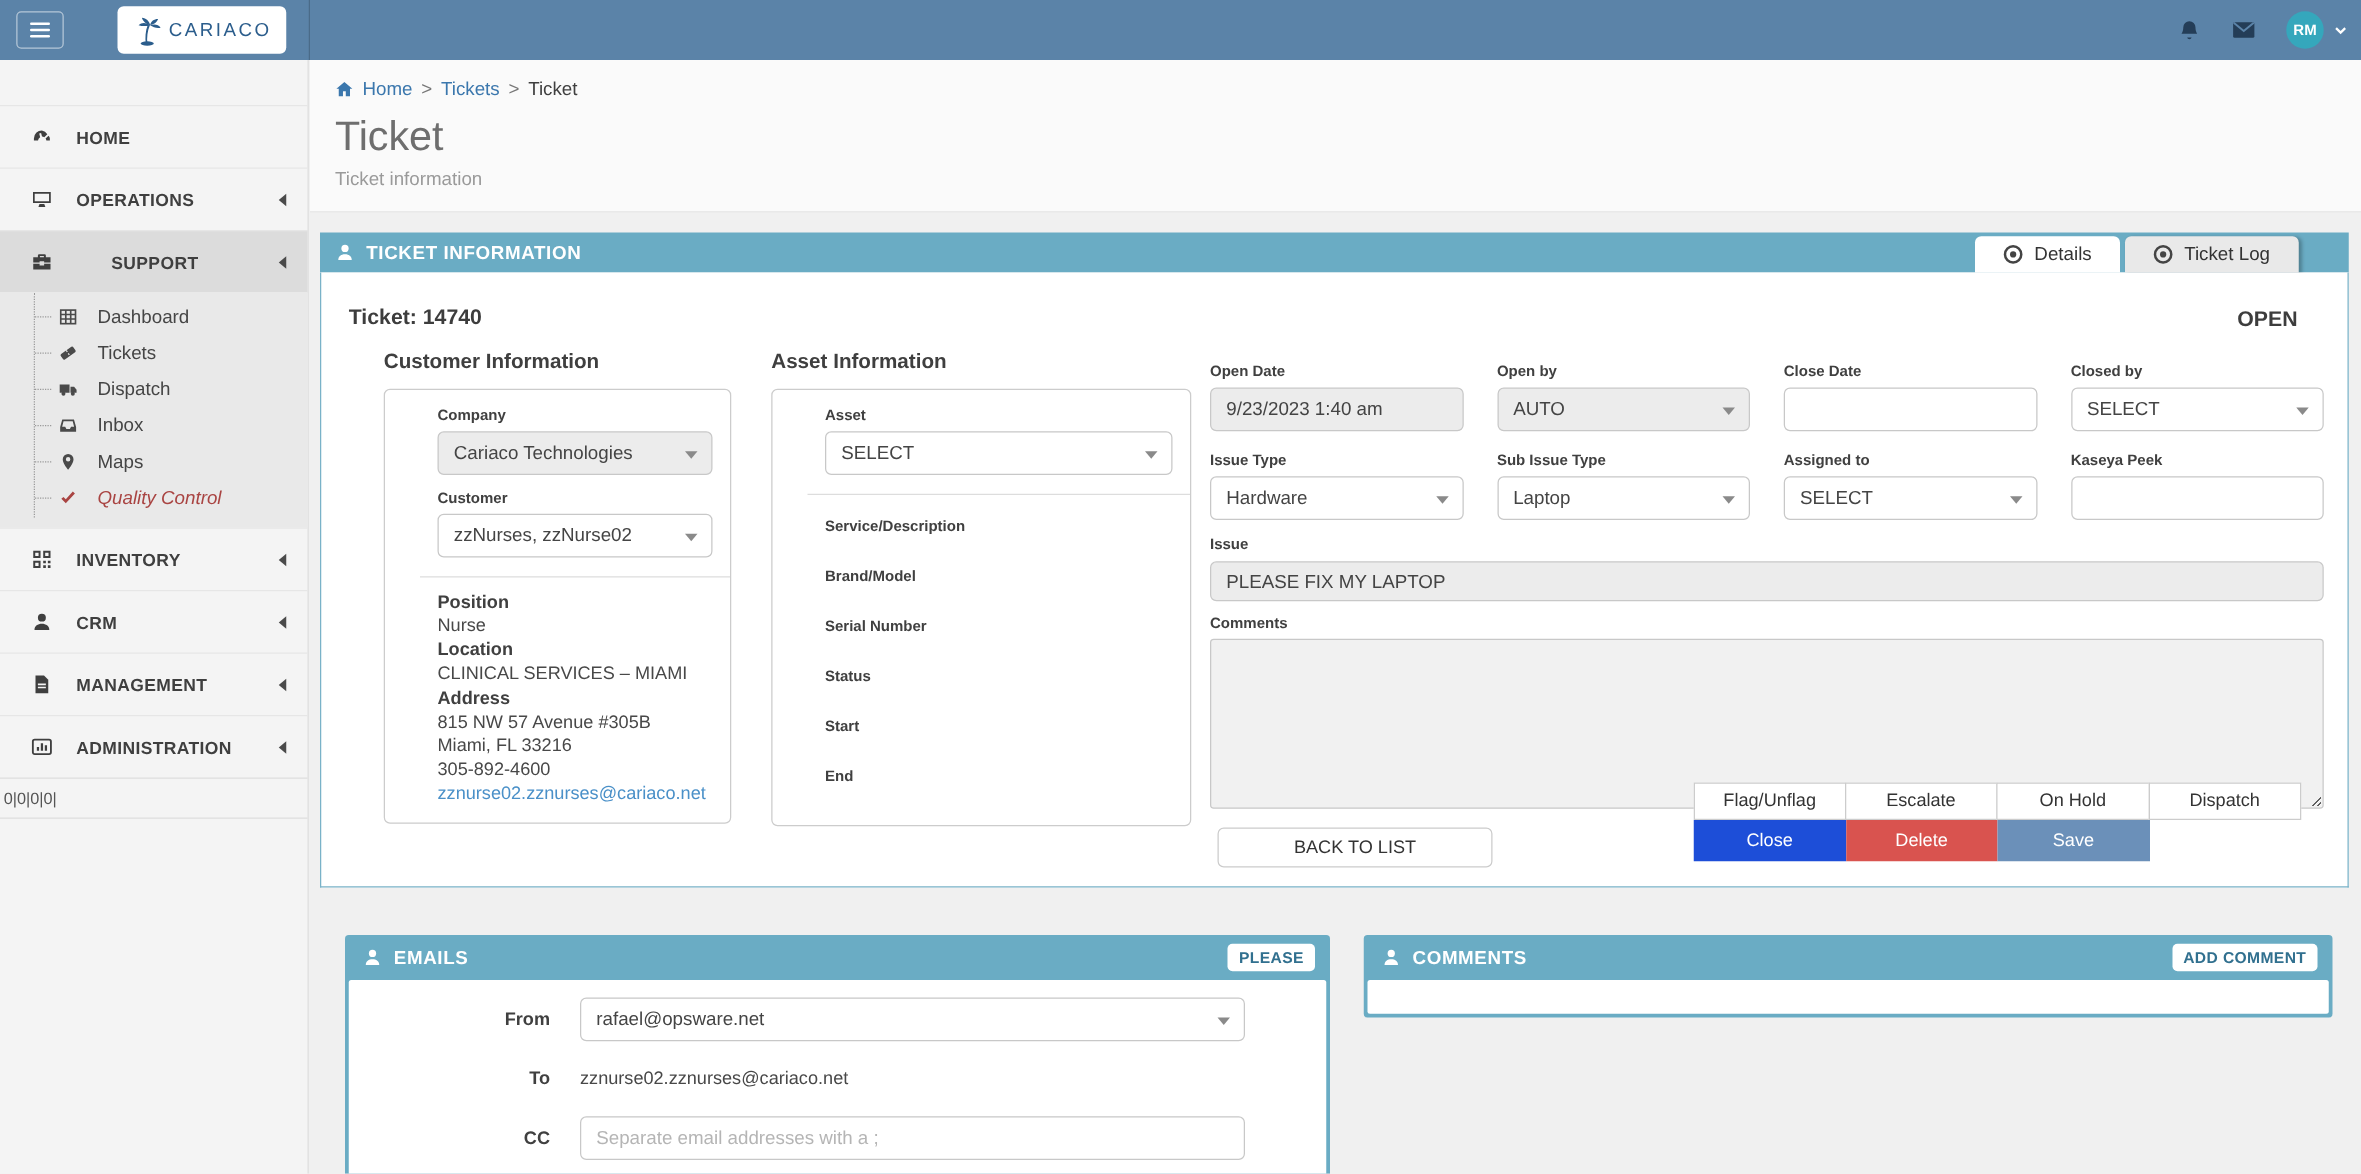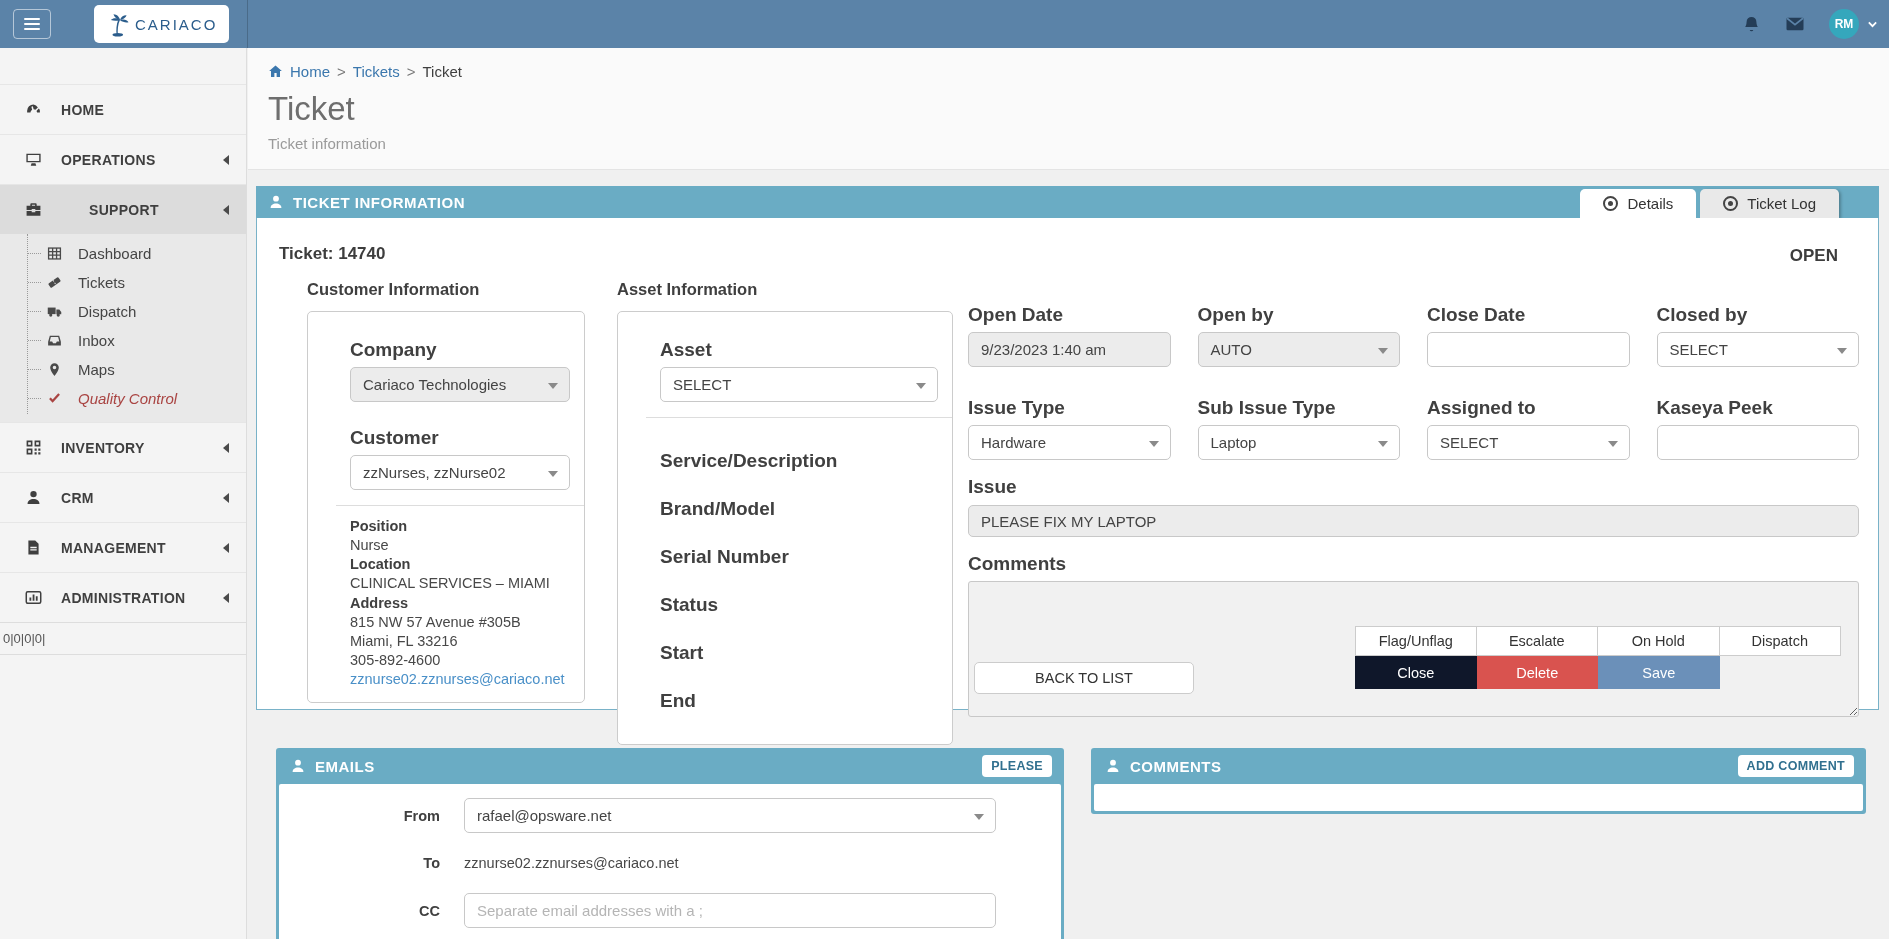--- a/index.html
+++ b/index.html
@@ -57,21 +57,21 @@
   .tab.inactive { background:#e9e9e9; margin-left:4px; box-shadow:2px 1px 3px rgba(0,0,0,.25); }
   .dot-circle { width:15px; height:15px; border:2px solid #444; border-radius:50%; position:relative; flex:0 0 auto; }
   .dot-circle::after { content:""; position:absolute; left:3px; top:3px; width:5px; height:5px; background:#444; border-radius:50%; }
   .panel-body { background:#fff; border:1px solid #79b2c8; border-top:none; height:492px; position:relative; }
 
   .ticket-number { position:absolute; left:22px; top:26px; font-size:17px; font-weight:700; color:#3d3d3d; }
   .ticket-status { position:absolute; right:40px; top:28px; font-size:17px; font-weight:700; color:#3d3d3d; }
 
   .col-heading { font-weight:700; font-size:16.5px; color:#3f3f3f; margin-bottom:12px; }
   .info-box { border:1px solid #ccc; border-radius:5px; background:#fff;padding-left:28px; }
-  .fld-label { font-weight:700; font-size:19px; color:#404040; margin:16px 0 6px; }
+  .fld-label { font-weight:700; font-size:12px; color:#404040; margin:2px 0 6px; }
   .select { height:35px; border:1px solid #c8c8c8; border-radius:5px; padding:0 26px 0 12px; display:flex; align-items:center; position:relative; background:#fff; font-size:15px; color:#444; cursor:pointer; white-space:nowrap; overflow:hidden; }
   .select::after { content:""; position:absolute; right:11px; top:15px; border-left:5px solid transparent; border-right:5px solid transparent; border-top:6px solid #8a8a8a; }
   .select.disabled { background:#ececec; cursor:default; }
   .tbox { height:35px; border:1px solid #c8c8c8; border-radius:5px; padding:0 12px; display:flex; align-items:center; background:#fff; font-size:15px; color:#444; }
   .tbox.disabled { background:#ececec; }
   input.tbox { width:100%; outline:none; font-family:inherit; }
   input.tbox::placeholder { color:#b5b5b5; }
 
   .customer-col { position:absolute; left:50px; top:62px; width:278px; }
   .info-top { padding:11px 14px 15px; border-bottom:1px solid #ddd; }
@@ -90,21 +90,21 @@
   .fullrow { margin-top:12px; }
   .fullrow .fld-label { margin-bottom:7px; }
   .issue-box { height:32px;text-align:center; }
   .comments-block { margin-top:10px; }
   .comments-area { width:100%; height:136px; background:#f1f1f1; border:1px solid #c8c8c8; border-radius:3px; resize:both; font-family:inherit; font-size:15px; padding:6px 10px; color:#444; outline:none; }
 
   .action-grid { position:absolute; left:1098px; top:408px; width:486px; display:grid; grid-template-columns:repeat(4,1fr); }
   .abtn { height:30px; background:#fff; border:1px solid #ccc; margin-left:-1px; font-size:14.5px; color:#333; display:flex; align-items:center; justify-content:center; cursor:pointer; font-family:inherit; }
   .abtn:first-child { margin-left:0; }
   .cbtn { height:33px; border:none; font-size:14.5px; color:#fff; display:flex; align-items:center; justify-content:center; cursor:pointer; font-family:inherit; }
-  .btn-close { background:#0f172a; }
+  .btn-close { background:#1d4ed8; }
   .btn-delete { background:#d9534f; }
   .btn-save { background:#6b90b9; }
 
   .back-btn { position:absolute; left:717px; top:444px; width:220px; height:32px; background:#fff; border:1px solid #ccc; border-radius:5px; font-size:14.5px; color:#333; display:flex; align-items:center; justify-content:center; cursor:pointer; font-family:inherit; }
 
   
   .bottom-row { display:flex; gap:27px; margin:38px 0 0 20px; align-items:flex-start; }
   .bpanel { background:#6aacc4; border-radius:3px; padding:0 3px 3px; }
   .bpanel-header { height:36px; display:flex; align-items:center; padding:0 9px; }
   .bpanel-title { color:#fff; font-weight:700; font-size:15px; letter-spacing:.5px; margin-left:9px; }

